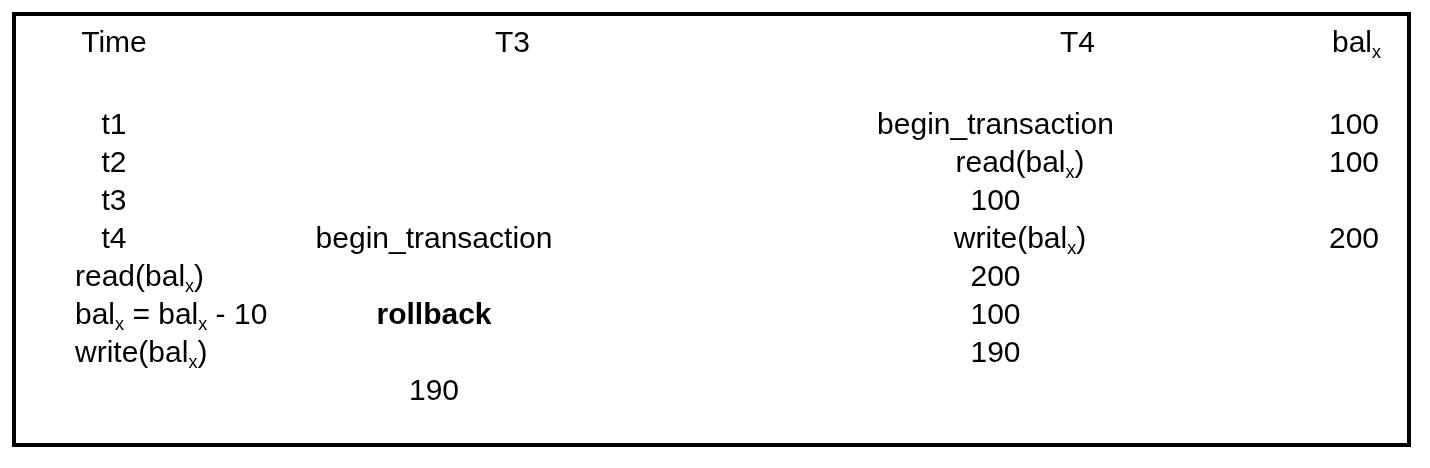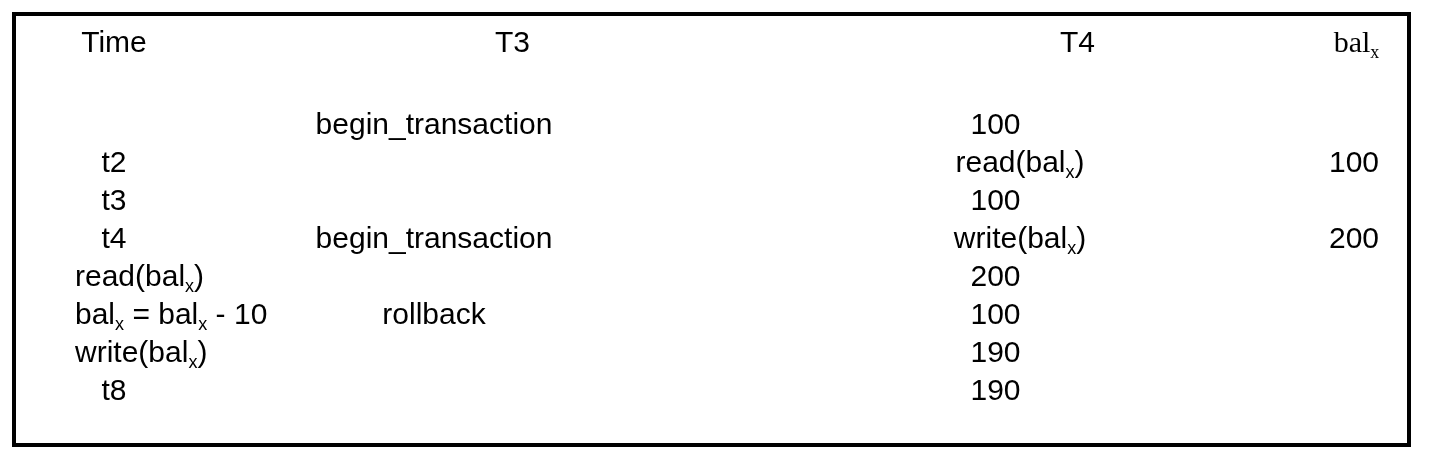--- a/index.html
+++ b/index.html
@@ -29,24 +29,24 @@
     text-align: center;
   }
   .row {
     display: grid;
     grid-template-columns: 162px 478px 645px auto;
     white-space: pre;
   }
   .cell { overflow: visible; }
   .hdr-t3 { margin-left: 157px; }
   .hdr-t4 { margin-left: 164px; }
-  .hdr-bal { margin-left: 5px; font-family: Liberation Serif, serif; }
+  .hdr-bal { margin-left: 5px; }
   .cell-t3.op { padding-left: 42px; }
   .cell-t4.op { padding-left: 49px; }
-  .bold { font-weight: normal; }
+  .bold { font-weight: bold; }
   .spacer { height: 44px; }
   sub {
     font-size: 0.6em;
     line-height: 0;
     vertical-align: -0.33em;
   }
 </style>
 </head>
 <body>
 
@@ -55,20 +55,21 @@
   <div class="row">
     <div class="cell">Time</div>
     <div class="cell"><span class="hdr-t3">T3</span></div>
     <div class="cell"><span class="hdr-t4">T4</span></div>
     <div class="cell"><span class="hdr-bal">bal<sub>x</sub></span></div>
   </div>
 
   <div class="spacer"></div>
 
   <div class="row">
+    <div class="cell">t1</div>
     <div class="cell cell-t3"></div>
     <div class="cell cell-t4">begin_transaction</div>
     <div class="cell">100</div>
   </div>
 
   <div class="row">
     <div class="cell">t2</div>
     <div class="cell cell-t3"></div>
     <div class="cell cell-t4 op">read(bal<sub>x</sub>)</div>
     <div class="cell">100</div>
@@ -99,18 +100,17 @@
     <div class="cell">100</div>
   </div>
 
   <div class="row">
     <div class="cell cell-t3 op">write(bal<sub>x</sub>)</div>
     <div class="cell cell-t4"></div>
     <div class="cell">190</div>
   </div>
 
   <div class="row">
-    <div class="cell">t8</div>
     <div class="cell cell-t4"></div>
     <div class="cell">190</div>
   </div>
 
 </div>
 
 </body></html>

